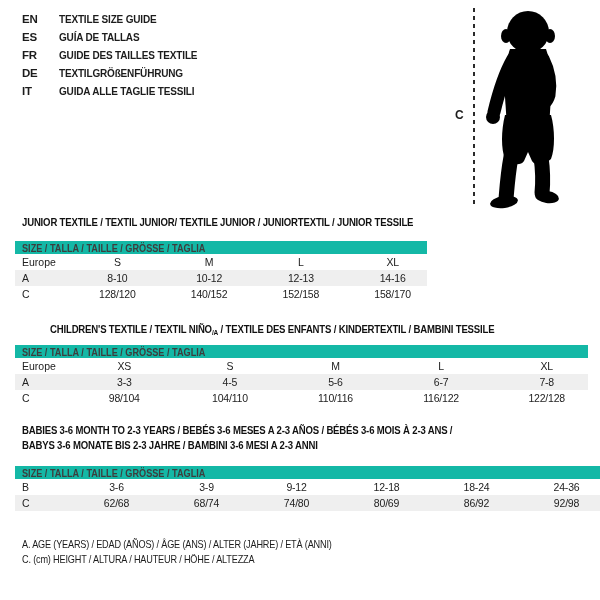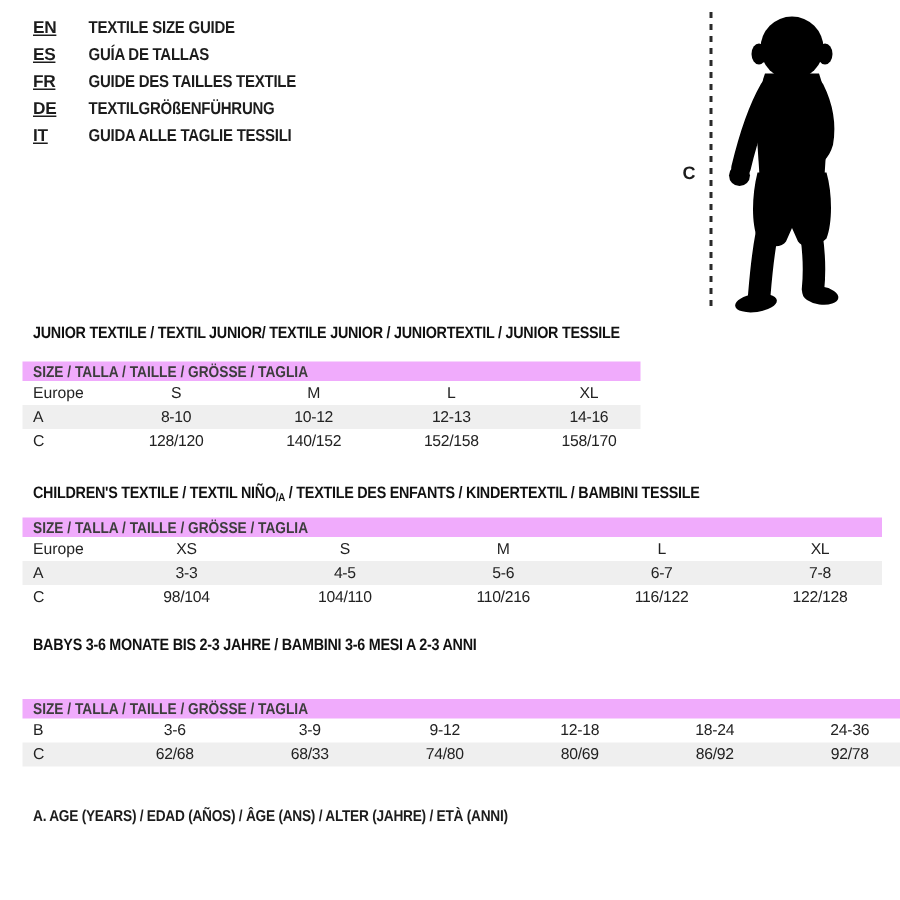--- a/index.html
+++ b/index.html
@@ -7,42 +7,42 @@
     width:600px;height:600px;position:relative;background:#ffffff;
     font-family:"Liberation Sans",sans-serif;color:#1c1c1c;overflow:hidden;
     -webkit-font-smoothing:antialiased;
   }
   .abs{position:absolute;}
   .cz{display:inline-block;transform:scaleX(0.87);transform-origin:0 50%;white-space:nowrap;}
 
   
   #langs{left:22px;top:10px;}
   .lang-row{display:flex;height:18px;align-items:center;font-size:11.5px;font-weight:bold;letter-spacing:-0.2px;}
-  .lang-code{width:37px;flex:0 0 37px;text-decoration:underline;}
+  .lang-code{width:37px;flex:0 0 37px;}
 
   
   #height-line{left:472px;top:8px;}
   #fig-label{left:455px;top:108px;font-size:12px;font-weight:bold;}
   #baby{left:477px;top:5px;}
 
   
   .sec-title{position:absolute;left:22px;font-weight:bold;font-size:11px;color:#111;letter-spacing:-0.2px;line-height:15px;}
 
   
   .size-table{position:absolute;left:15px;}
-  .size-bar{height:13px;background:#f0abfc;color:#3d3d3d;font-size:10.5px;font-weight:bold;
+  .size-bar{height:13px;background:#14b8a6;color:#3d3d3d;font-size:10.5px;font-weight:bold;
             display:flex;align-items:center;padding-left:7px;box-sizing:border-box;}
   .trow{display:flex;height:16px;align-items:center;font-size:10.5px;color:#222;gap:23px;}
   .trow.alt{background:#efefef;}
   .tlabel{width:45px;flex:0 0 45px;padding-left:7px;box-sizing:border-box;}
   .tcell{flex:1;text-align:center;letter-spacing:-0.2px;}
 
   
   #notes{left:22px;top:536px;}
-  .note{height:15.5px;font-size:10.5px;font-weight:bold;letter-spacing:-0.2px;display:flex;align-items:center;}
+  .note{height:15.5px;font-size:10.5px;font-weight:normal;letter-spacing:-0.2px;display:flex;align-items:center;}
 
   .subsc{font-size:7.5px;vertical-align:-2px;}
 </style>
 </head>
 <body>
 
 <div id="langs" class="abs">
   <div class="lang-row">
     <span class="lang-code">EN</span>
     <span class="cz">TEXTILE SIZE GUIDE</span>
@@ -108,21 +108,21 @@
   </div>
   <div class="trow">
     <span class="tlabel">C</span>
     <span class="tcell">128/120</span>
     <span class="tcell">140/152</span>
     <span class="tcell">152/158</span>
     <span class="tcell">158/170</span>
   </div>
 </div>
 
-<div class="sec-title" style="top:322px;">
+<div class="sec-title" style="top:322px;margin-left:28px;">
   <span class="cz"><span>CHILDREN'S TEXTILE / TEXTIL NIÑO</span><span class="subsc">/A</span><span> / TEXTILE DES ENFANTS / KINDERTEXTIL / BAMBINI TESSILE</span></span>
 </div>
 <div class="size-table" style="top:345px;width:573px;">
   <div class="size-bar">
     <span class="cz">SIZE / TALLA / TAILLE / GRÖSSE / TAGLIA</span>
   </div>
   <div class="trow">
     <span class="tlabel">Europe</span>
     <span class="tcell">XS</span>
     <span class="tcell">S</span>
@@ -135,50 +135,54 @@
     <span class="tcell">3-3</span>
     <span class="tcell">4-5</span>
     <span class="tcell">5-6</span>
     <span class="tcell">6-7</span>
     <span class="tcell">7-8</span>
   </div>
   <div class="trow">
     <span class="tlabel">C</span>
     <span class="tcell">98/104</span>
     <span class="tcell">104/110</span>
-    <span class="tcell">110/216</span>
+    <span class="tcell">110/116</span>
     <span class="tcell">116/122</span>
     <span class="tcell">122/128</span>
   </div>
 </div>
 
 <div class="sec-title" style="top:423px;">
+  <div><span class="cz">BABIES 3-6 MONTH TO 2-3 YEARS / BEBÉS 3-6 MESES A 2-3 AÑOS / BÉBÉS 3-6 MOIS À 2-3 ANS /</span></div>
   <div><span class="cz">BABYS 3-6 MONATE BIS 2-3 JAHRE / BAMBINI 3-6 MESI A 2-3 ANNI</span></div>
 </div>
 <div class="size-table" style="top:466px;width:585px;">
   <div class="size-bar">
     <span class="cz">SIZE / TALLA / TAILLE / GRÖSSE / TAGLIA</span>
   </div>
   <div class="trow">
     <span class="tlabel">B</span>
     <span class="tcell">3-6</span>
     <span class="tcell">3-9</span>
     <span class="tcell">9-12</span>
     <span class="tcell">12-18</span>
     <span class="tcell">18-24</span>
     <span class="tcell">24-36</span>
   </div>
   <div class="trow alt">
     <span class="tlabel">C</span>
     <span class="tcell">62/68</span>
-    <span class="tcell">68/33</span>
+    <span class="tcell">68/74</span>
     <span class="tcell">74/80</span>
     <span class="tcell">80/69</span>
     <span class="tcell">86/92</span>
-    <span class="tcell">92/78</span>
+    <span class="tcell">92/98</span>
   </div>
 </div>
 
 <div id="notes" class="abs">
   <div class="note">
       <span class="cz">A. AGE (YEARS) / EDAD (AÑOS) / ÂGE (ANS) / ALTER (JAHRE) / ETÀ (ANNI)</span>
     </div>
+  <div class="note">
+      <span class="cz">C. (cm) HEIGHT / ALTURA / HAUTEUR / HÖHE / ALTEZZA</span>
+    </div>
 </div>
 
 </body></html>

